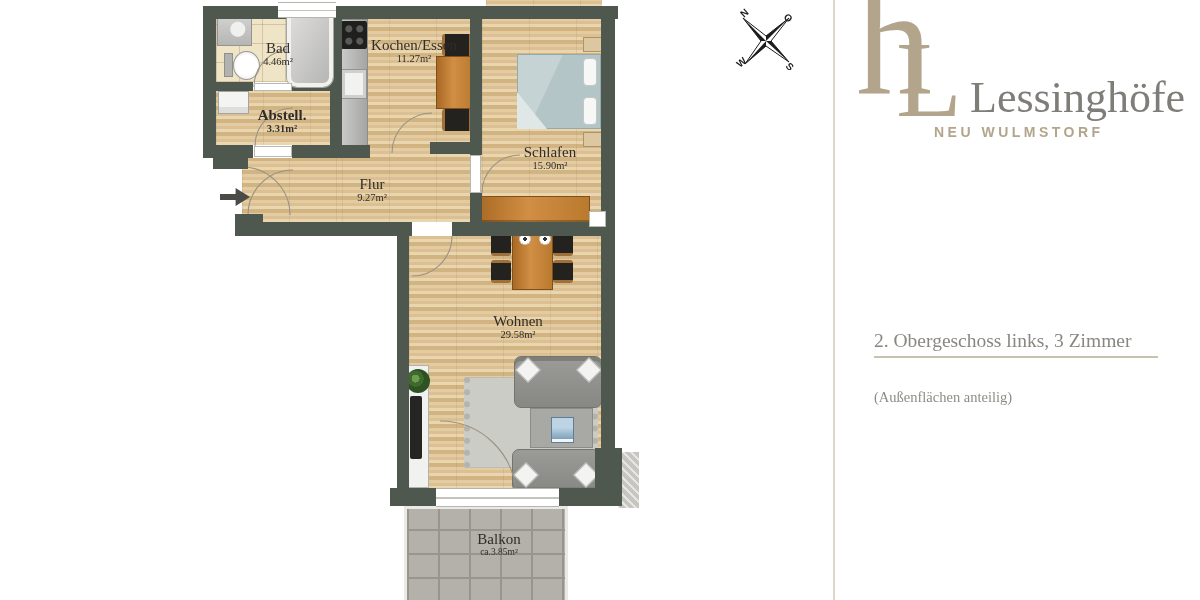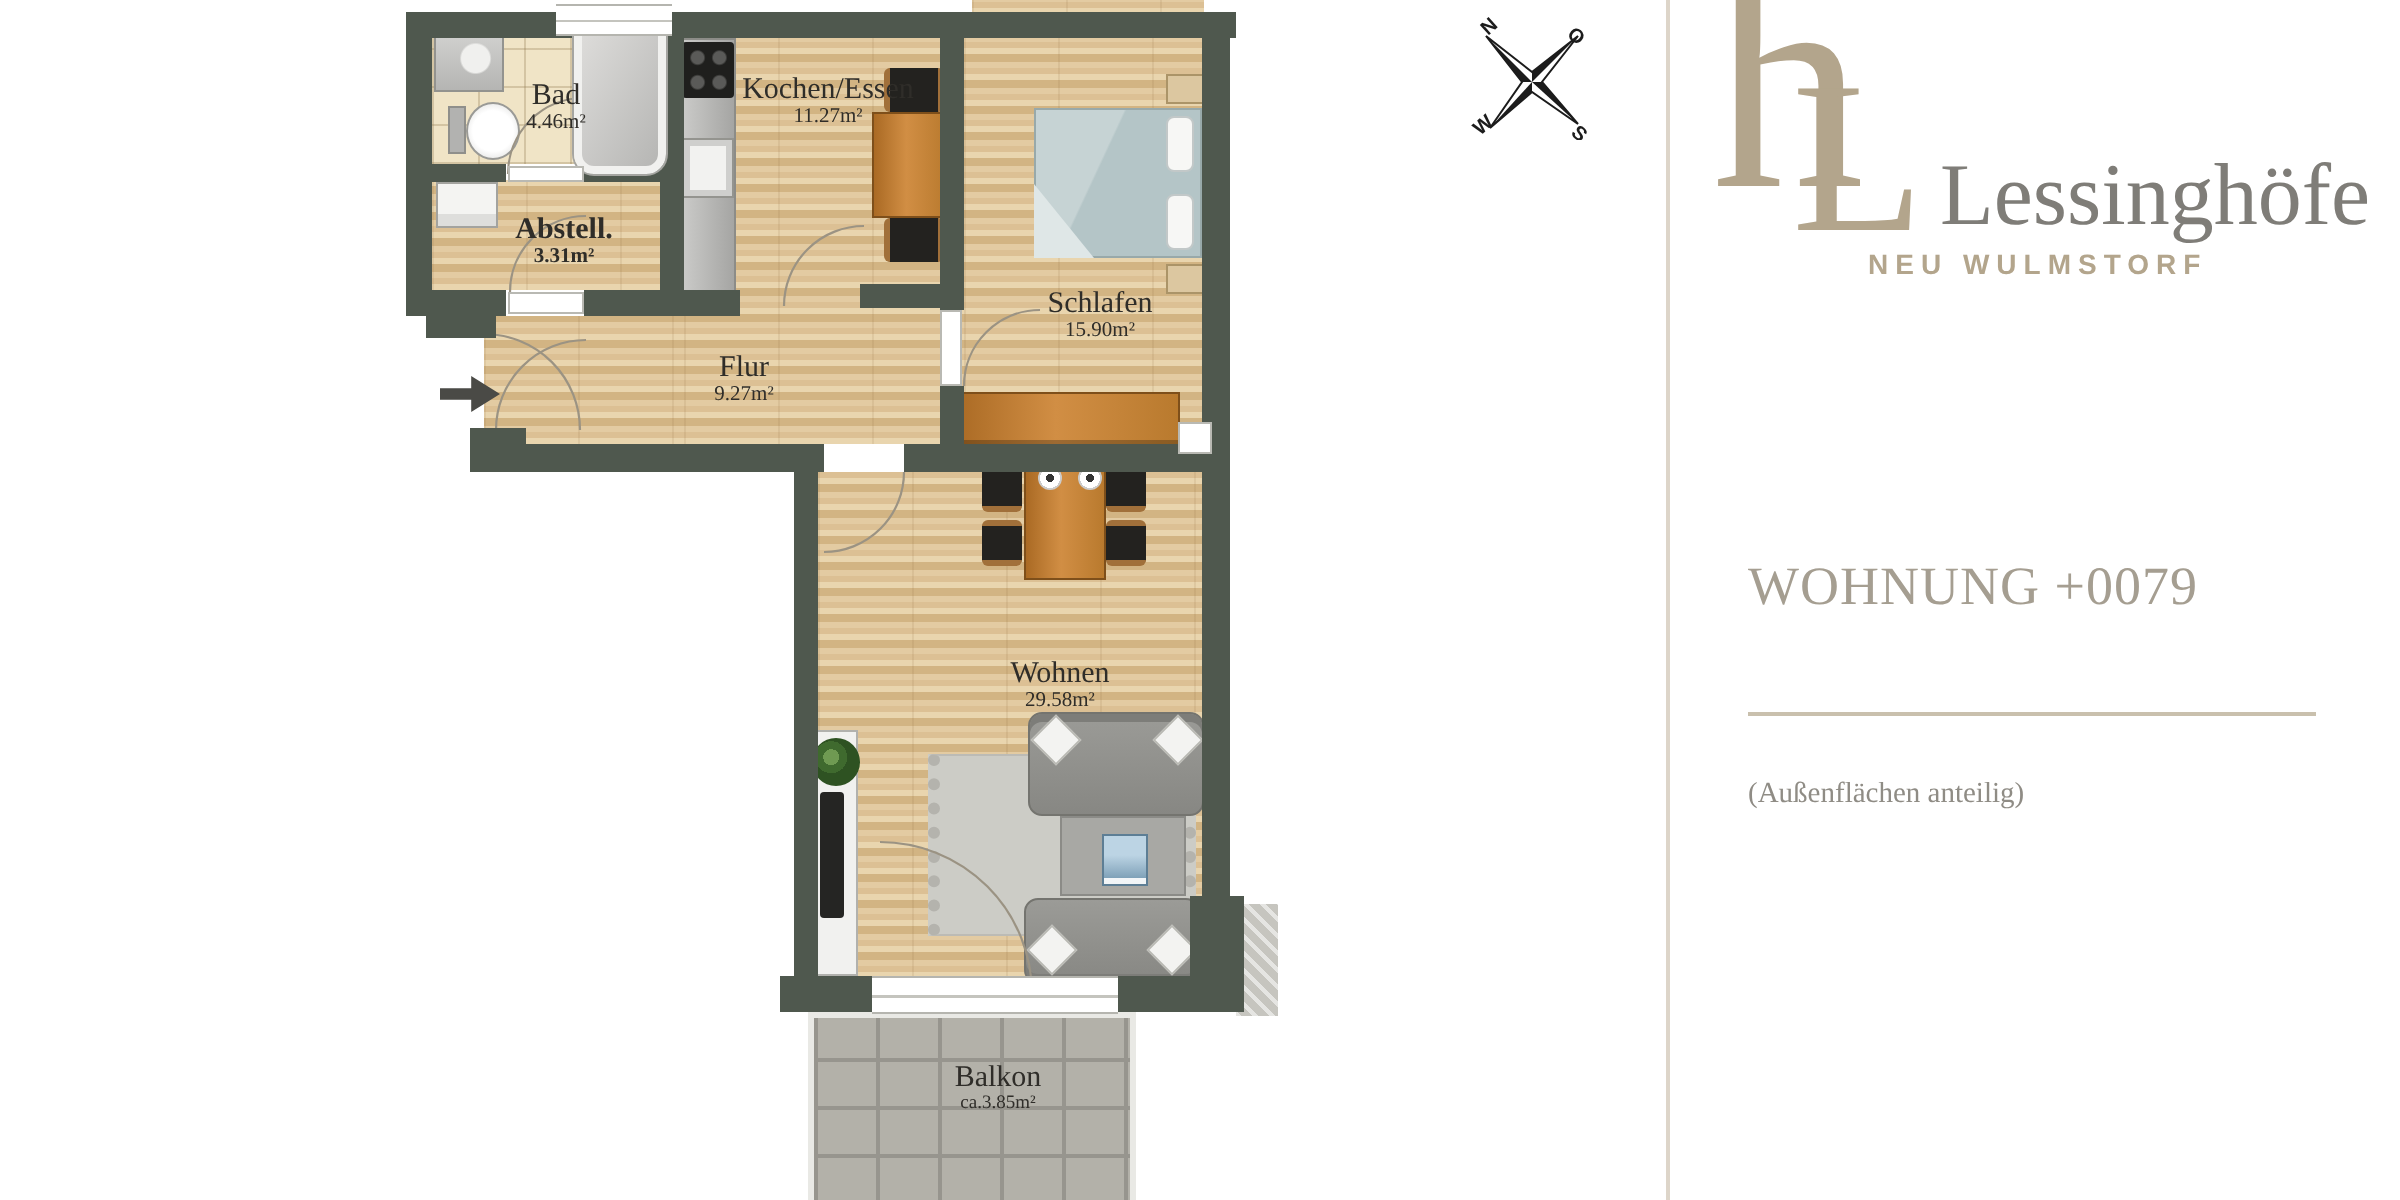--- a/index.html
+++ b/index.html
@@ -175,21 +175,21 @@
     <div class="rarea">11.27m²</div>
   </div>
   <div class="abs rlabel" style="left:550px;top:144px;">
     <div class="rname">Schlafen</div>
     <div class="rarea">15.90m²</div>
   </div>
   <div class="abs rlabel" style="left:372px;top:176px;">
     <div class="rname">Flur</div>
     <div class="rarea">9.27m²</div>
   </div>
-  <div class="abs rlabel" style="left:530px;top:313px;margin-top:16px;">
+  <div class="abs rlabel" style="left:518px;top:313px;">
     <div class="rname">Wohnen</div>
     <div class="rarea">29.58m²</div>
   </div>
   <div class="abs rlabel" style="left:499px;top:531px;">
     <div class="rname">Balkon</div>
     <div class="rarea" style="font-size:9.5px;">ca.3.85m²</div>
   </div>
 
   <svg class="abs" style="left:735px;top:8px;z-index:8;" width="62" height="62" viewBox="0 0 62 62">
     <path d="M8 10 L31 28 L54 10 L36 33 L54 54 L31 38 L10 56 L26 33 Z" fill="#ffffff" stroke="#1c1c1c" stroke-width="1"></path>
@@ -205,17 +205,17 @@
 
   <div class="abs" style="left:833px;top:0;width:2px;height:600px;background:#ddd5c9;"></div>
 
   <div class="abs brand-mono" style="left:856px;top:0;width:130px;height:150px;">
     <span style="left:0;top:-34px;font-size:152px;">h</span>
     <span style="left:40px;top:26px;font-size:108px;">L</span>
   </div>
   <div class="abs brand-name" style="left:970px;top:76px;">Lessinghöfe</div>
   <div class="abs brand-loc" style="left:934px;top:124px;">NEU WULMSTORF</div>
 
-  <div class="abs unit-title" style="left:874px;top:280px;">WOHNUNG +0079</div>
+  <div class="abs info-line" style="left:874px;top:330px;">2. Obergeschoss links, 3 Zimmer</div>
   <div class="abs" style="left:874px;top:356px;width:284px;height:2px;background:#c9c0ad;"></div>
   <div class="abs info-note" style="left:874px;top:390px;">(Außenflächen anteilig)</div>
 
 </div>
 
 </body></html>

